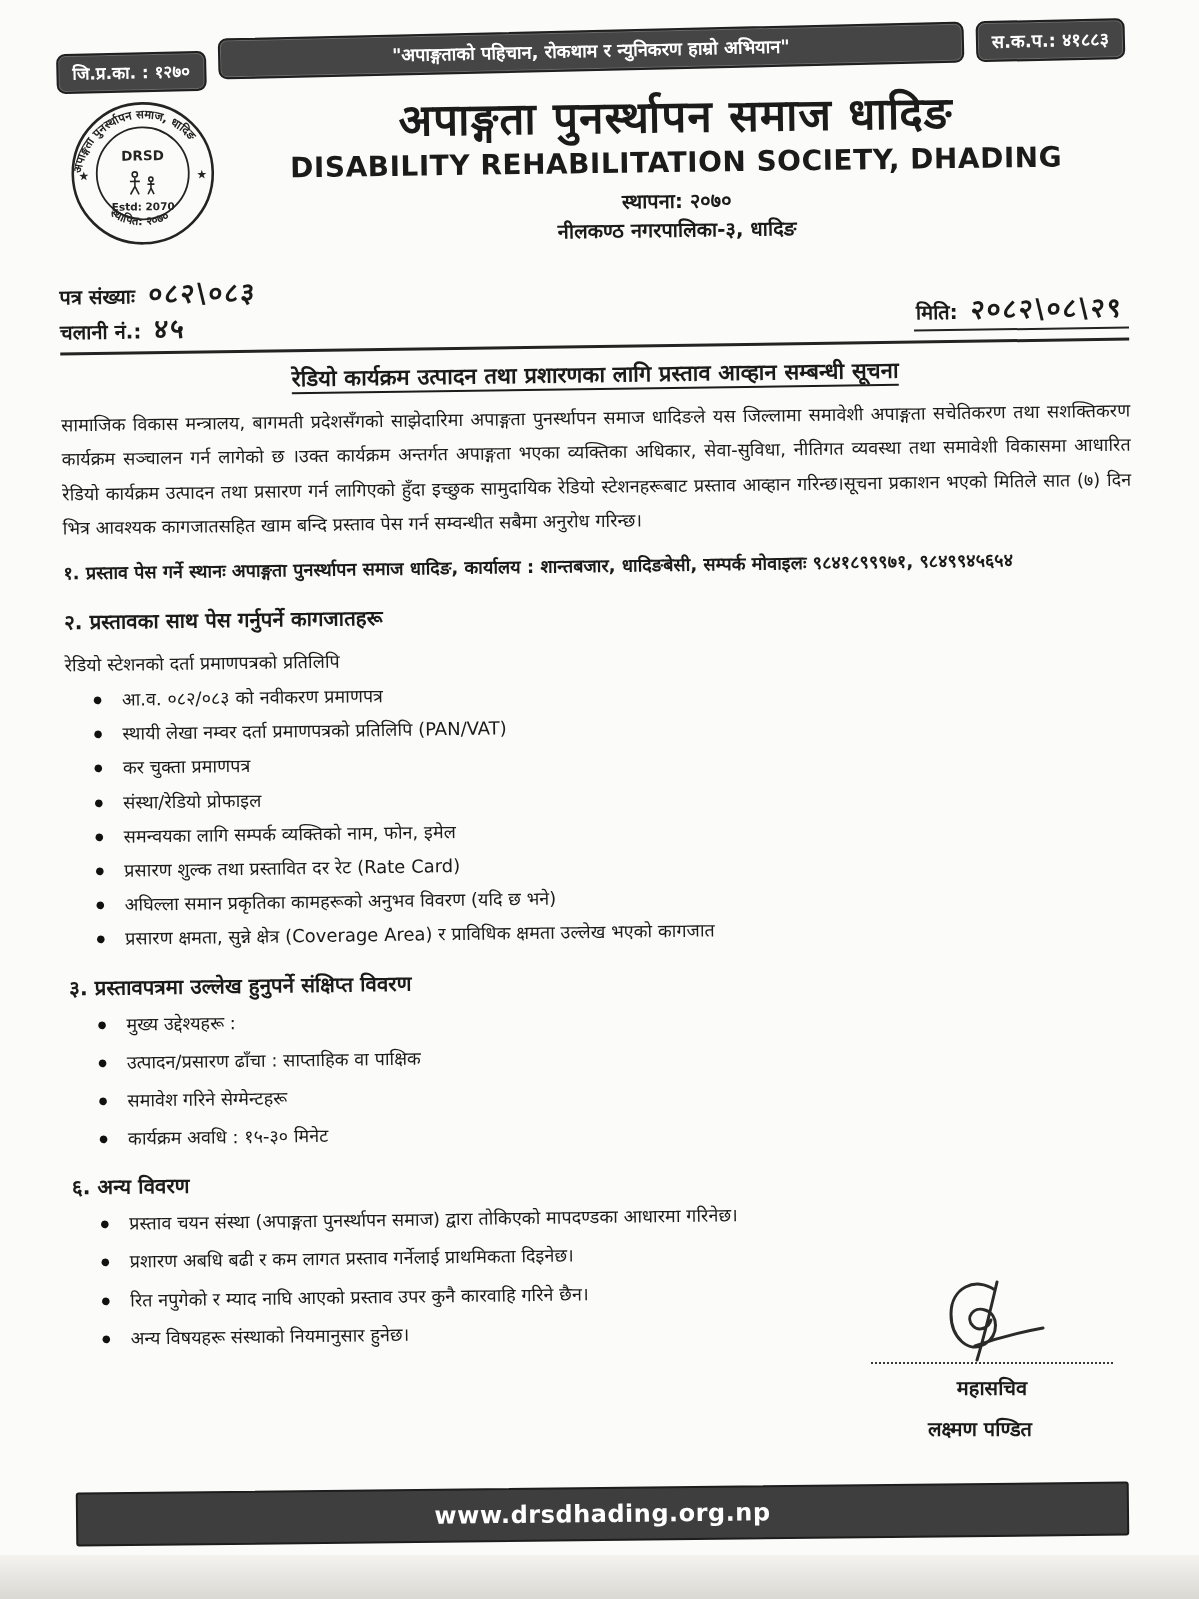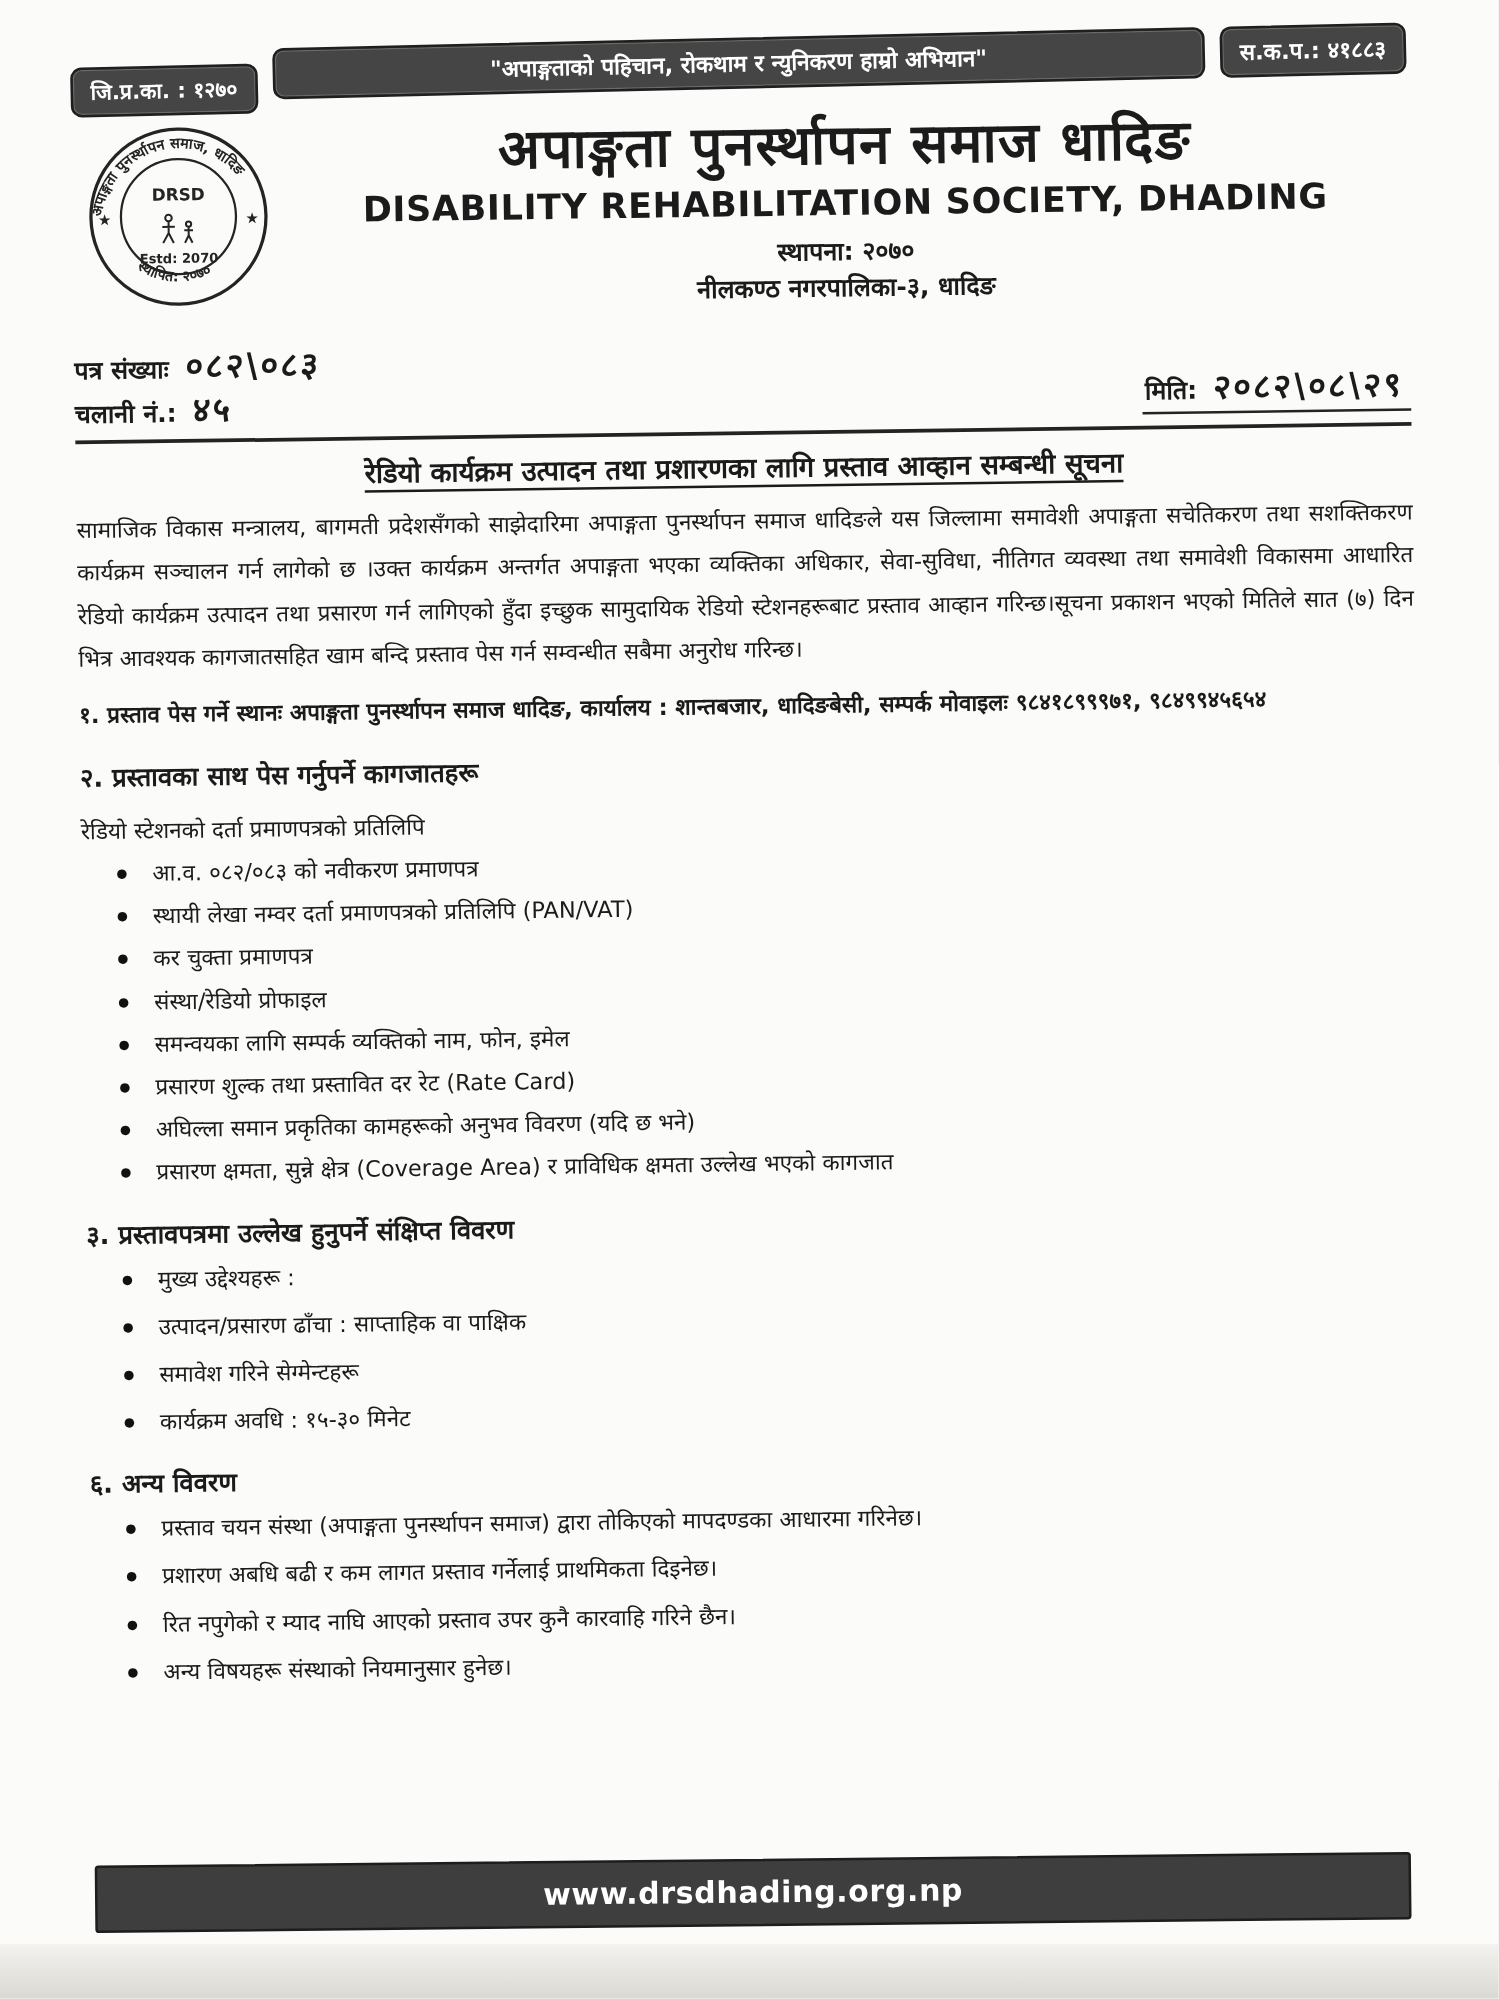--- a/index.html
+++ b/index.html
@@ -222,19 +222,27 @@
           <span>रित नपुगेको र म्याद नाघि आएको प्रस्ताव उपर कुनै कारवाहि गरिने छैन।</span>
         </li>
       <li>
           <span class="dot">●</span>
           <span>अन्य विषयहरू संस्थाको नियमानुसार हुनेछ।</span>
         </li>
     </ul>
 
   </div>
 
+  <div class="signature">
+    <svg class="sig-svg" width="150" height="92" viewBox="0 0 150 92">
+      <path d="M78 14 C58 0, 34 12, 34 38 C34 62, 52 78, 68 68 C82 59, 82 38, 68 34 C56 30, 48 42, 56 50 C62 56, 72 52, 74 44 M80 6 C74 32, 68 58, 60 84 M58 70 C80 62, 104 56, 126 52" fill="none" stroke="#2a2a2a" stroke-width="3" stroke-linecap="round"></path>
+    </svg>
+    <div class="sig-line"></div>
+    <div class="sig-title">महासचिव</div>
+    <div class="sig-name">लक्ष्मण पण्डित</div>
+  </div>
 
   <div class="footer">
     <span>www.drsdhading.org.np</span>
   </div>
 
   <div class="scan-bottom"></div>
 </div>
 
 </body></html>

